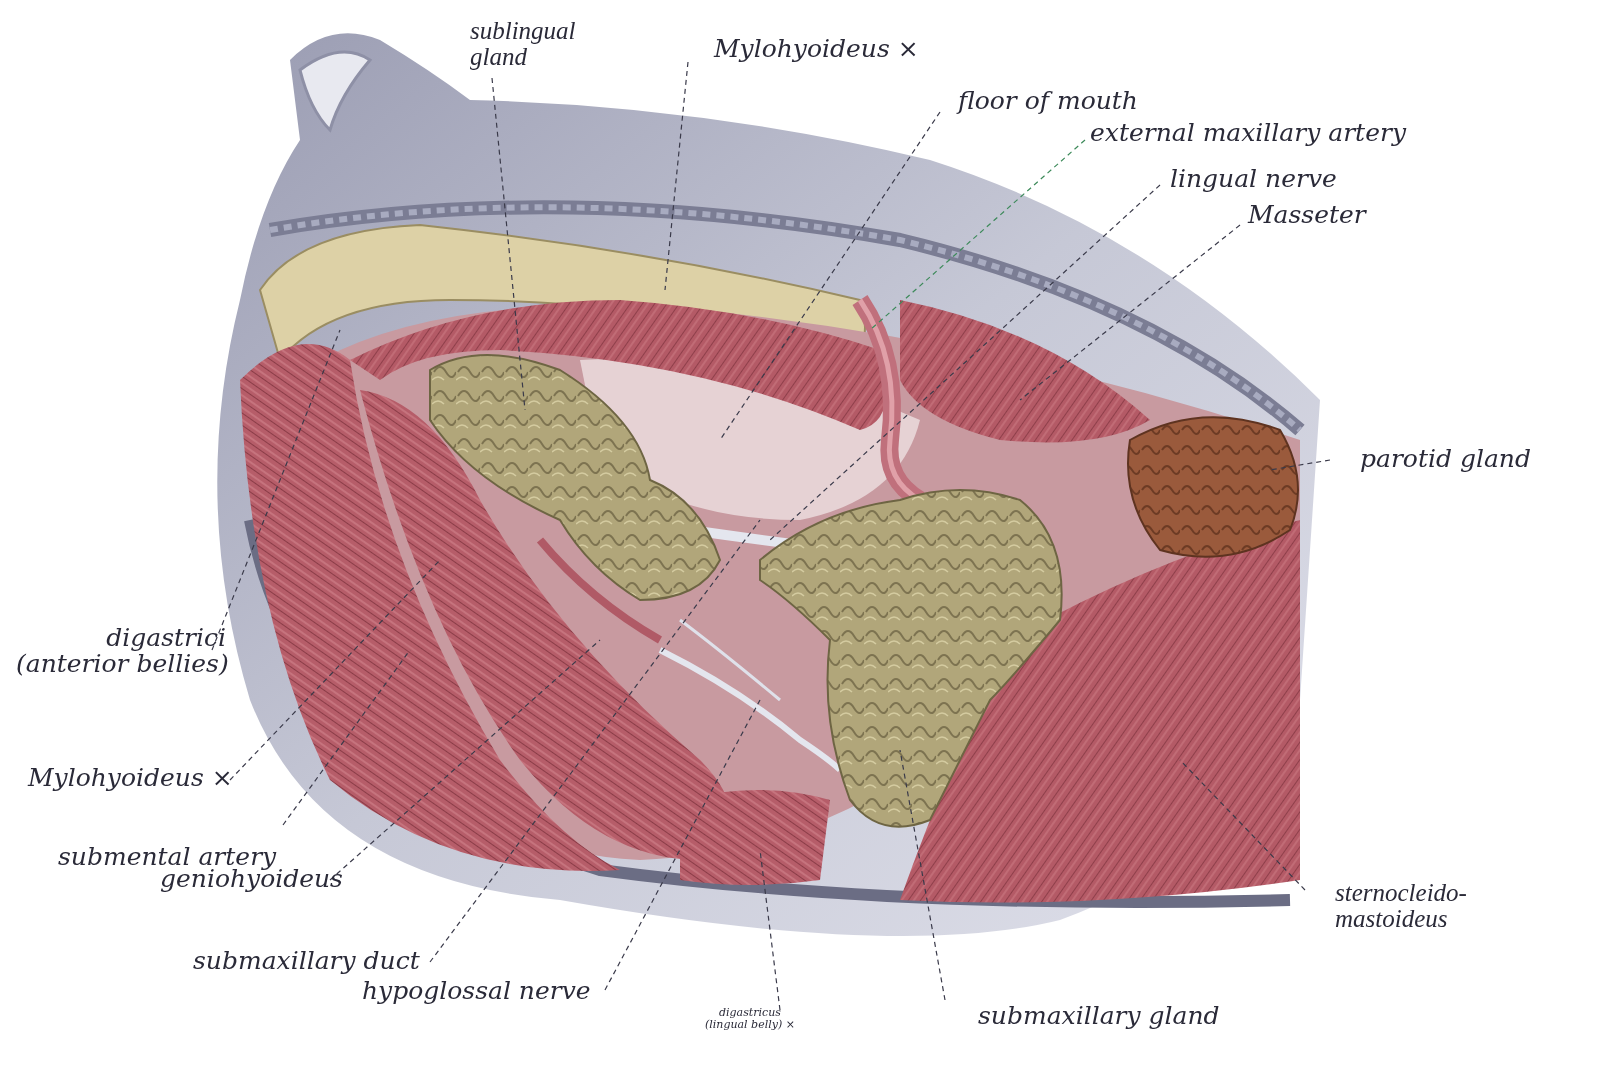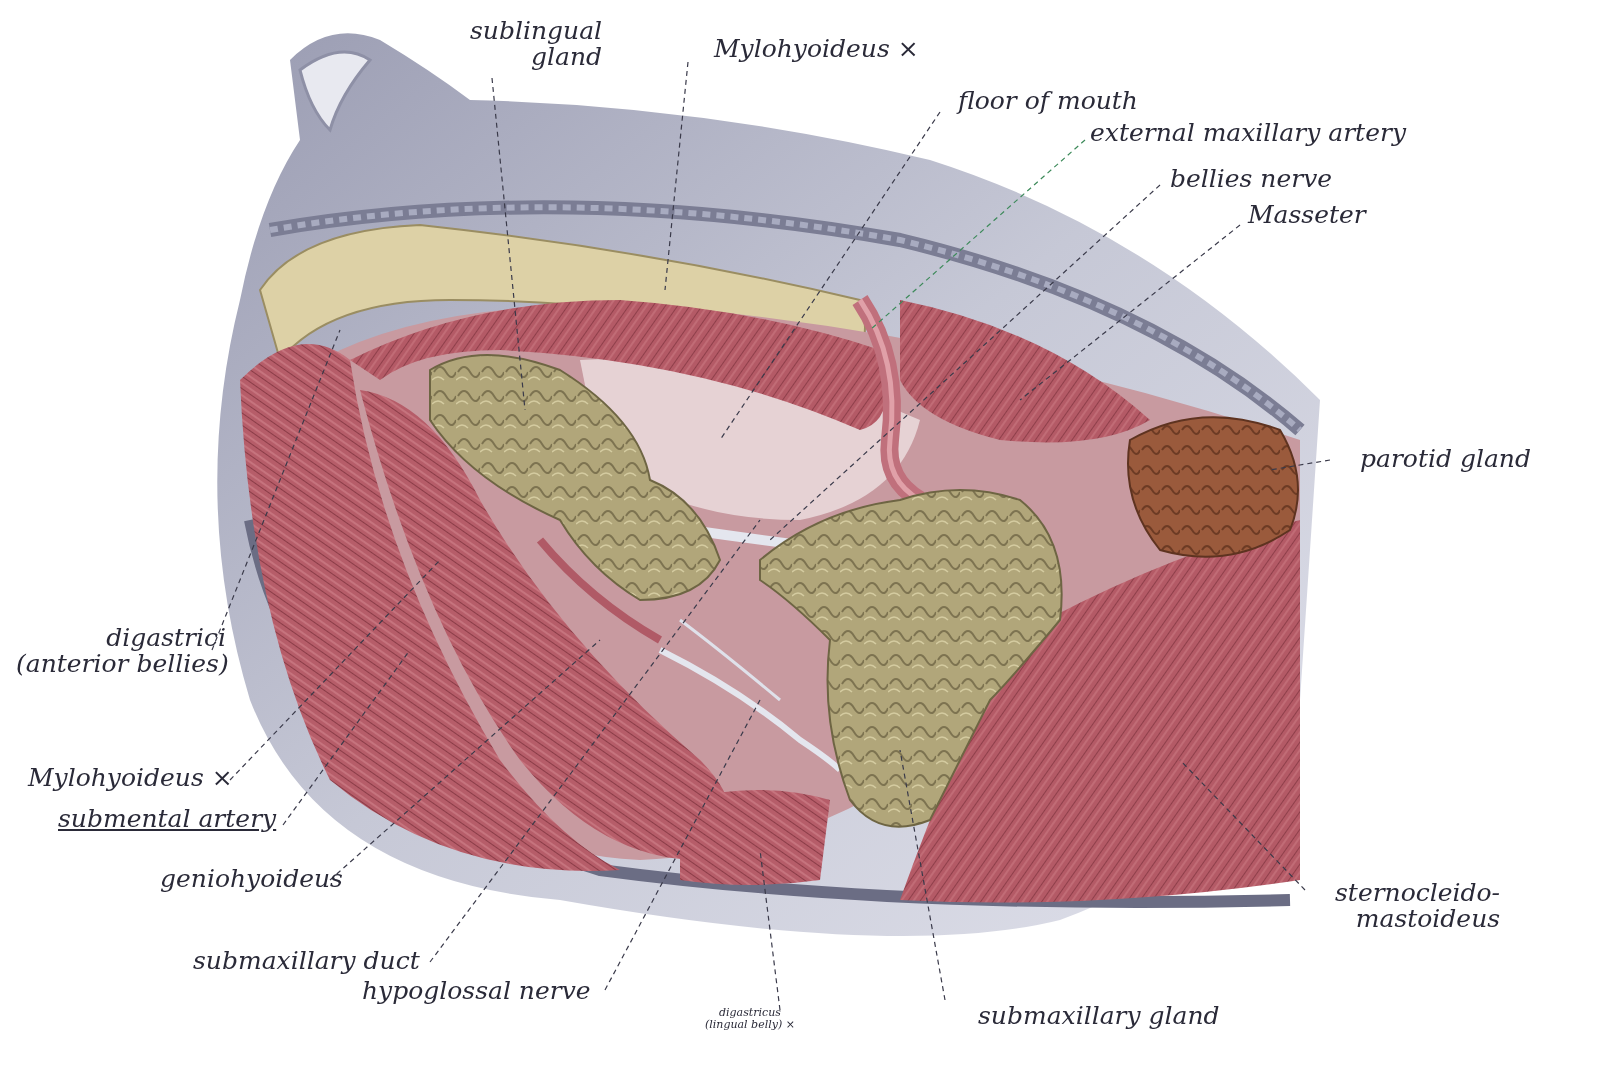--- a/index.html
+++ b/index.html
@@ -2,21 +2,21 @@
 <html><head>
 <meta charset="utf-8">
 <style>
   html, body { margin:0; padding:0; background:#ffffff; }
   body { width:1600px; height:1080px; position:relative; overflow:hidden;
          font-family:"DejaVu Serif", serif; }
   #figure { position:absolute; left:0; top:0; width:1600px; height:1080px; }
   .label { position:absolute; font-family:"DejaVu Serif", serif; font-style:italic;
            color:#2a2a38; font-size:25px; line-height:1.05; white-space:nowrap; }
   .label.small { font-size:11px; line-height:1.1; text-align:center; }
-  .label.center { text-align:right; }
+  .label.center { text-align:left;font-family:Liberation Serif, serif; }
   .label.right { text-align:right; }
 </style>
 </head>
 <body>
 
 <svg id="figure" viewBox="0 0 1600 1080" xmlns="http://www.w3.org/2000/svg">
   <defs>
     <pattern id="muscleStripes" patternUnits="userSpaceOnUse" width="10" height="10" patternTransform="rotate(35)">
       <rect width="10" height="10" fill="#b45a66"></rect>
       <line x1="0" y1="0" x2="0" y2="10" stroke="#8e3f4a" stroke-width="2"></line>
@@ -97,29 +97,29 @@
   </g>
 </svg>
 
 <div class="label center" style="left:470px; top:18px;">
   <div>sublingual</div>
   <div>gland</div>
 </div>
 <div class="label" style="left:714px; top:36px;">Mylohyoideus ×</div>
 <div class="label" style="left:958px; top:88px;text-align:center;">floor of mouth</div>
 <div class="label" style="left:1090px; top:120px;">external maxillary artery</div>
-<div class="label" style="left:1170px; top:166px;">bellies nerve</div>
+<div class="label" style="left:1170px; top:166px;">lingual nerve</div>
 <div class="label" style="left:1248px; top:202px;text-align:center;">Masseter</div>
 <div class="label" style="left:1360px; top:446px;">parotid gland</div>
 <div class="label right" style="left:16px; top:625px; width:210px;">
   <div>digastrici</div>
   <div>(anterior bellies)</div>
 </div>
 <div class="label" style="left:28px; top:765px;">Mylohyoideus ×</div>
-<div class="label" style="left:58px; top:806px;text-decoration:underline;">submental artery</div>
+<div class="label" style="left:58px; top:844px;">submental artery</div>
 <div class="label" style="left:160px; top:866px;">geniohyoideus</div>
 <div class="label" style="left:193px; top:948px;">submaxillary duct</div>
 <div class="label" style="left:362px; top:978px;">hypoglossal nerve</div>
 <div class="label small" style="left:705px; top:1007px;">
   <div>digastricus</div>
   <div>(lingual belly) ×</div>
 </div>
 <div class="label" style="left:978px; top:1003px;font-style:italic;">submaxillary gland</div>
 <div class="label center" style="left:1335px; top:880px;">
   <div>sternocleido-</div>

